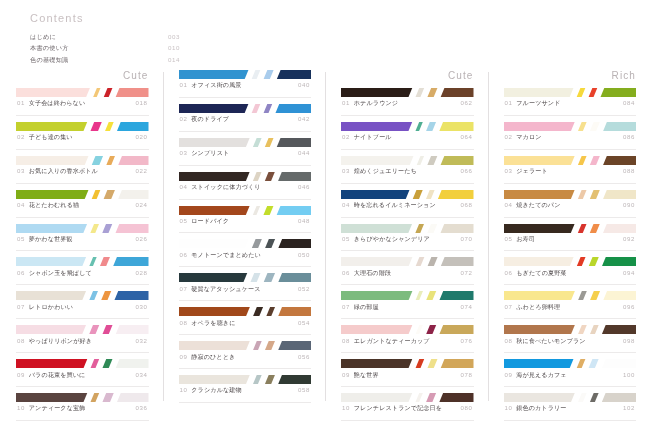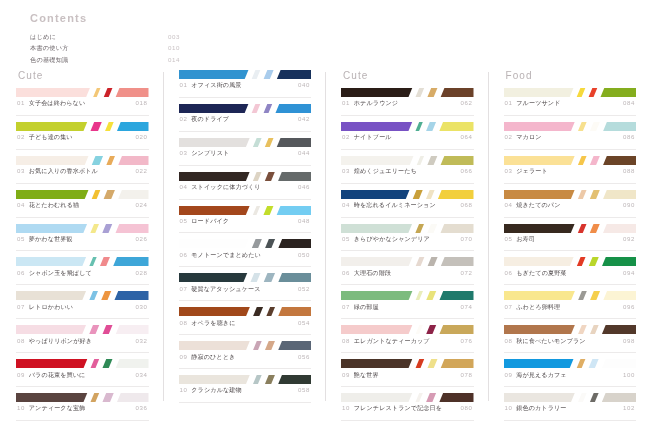--- a/index.html
+++ b/index.html
@@ -8,37 +8,38 @@
     background:#ffffff;
     font-family:"Liberation Sans","DejaVu Sans",sans-serif;
     overflow:hidden;
   }
   .page{position:relative;width:650px;height:421px;box-sizing:border-box;}
 
   
   .contents-block{position:absolute;left:30px;top:12px;width:150px;}
   .contents-title{
     font-size:11px;letter-spacing:1.2px;color:#c9c0c2;
-    font-weight:700;margin:0 0 8px 0;
+    font-weight:400;margin:0 0 8px 0;
   }
   .contents-row{
     display:flex;justify-content:space-between;align-items:baseline;
     font-size:6.2px;color:#6b6468;line-height:1.05;
     padding:2.4px 0 2.2px 0;
   }
   .contents-row .cr-label{letter-spacing:.2px;}
   .contents-row .cr-page{color:#c9c2c4;font-size:6.2px;letter-spacing:.6px;}
 
   
   .columns{position:absolute;left:0;top:70px;width:650px;height:345px;display:flex;}
   .col{
     position:relative;
     flex:1 1 0;
     padding:0 14px 0 16px;
     box-sizing:border-box;
+    text-align:right;
   }
   .col + .col::before{
     content:"";position:absolute;left:0;top:2px;bottom:14px;width:1px;
     background:#e3e0e1;
   }
   .col-title{
     font-size:10px;letter-spacing:1.1px;color:#b9b2b4;
     margin:0 0 7px 2px;font-weight:400;
   }
 
@@ -539,21 +540,21 @@
           <div class="entry-line">
             <div class="entry-left">
               <span class="entry-num">10</span>
               <span class="entry-name">フレンチレストランで記念日を</span>
             </div>
             <span class="entry-page">080</span>
           </div>
         </div>
       </div>
       <div class="col">
-        <div class="col-title">Food</div>
+        <div class="col-title">Rich</div>
         <div class="entry">
           <div class="swatch">
             <div class="seg" style="background: rgb(242, 240, 224); left: 0%; right: 46%; clip-path: polygon(0px 0px, 100% 0px, calc(100% - 7px) 100%, 0px 100%);"></div>
             <div class="seg" style="background: rgb(246, 217, 60); left: 54%; right: 37%; clip-path: polygon(7px 0px, 100% 0px, calc(100% - 7px) 100%, 0px 100%);"></div>
             <div class="seg" style="background: rgb(232, 65, 42); left: 63%; right: 28%; clip-path: polygon(7px 0px, 100% 0px, calc(100% - 7px) 100%, 0px 100%);"></div>
             <div class="seg" style="background: rgb(132, 173, 30); left: 72%; right: 0%; clip-path: polygon(7px 0px, 100% 0px, 100% 100%, 0px 100%);"></div>
           </div>
           <div class="entry-line">
             <div class="entry-left">
               <span class="entry-num">01</span>

